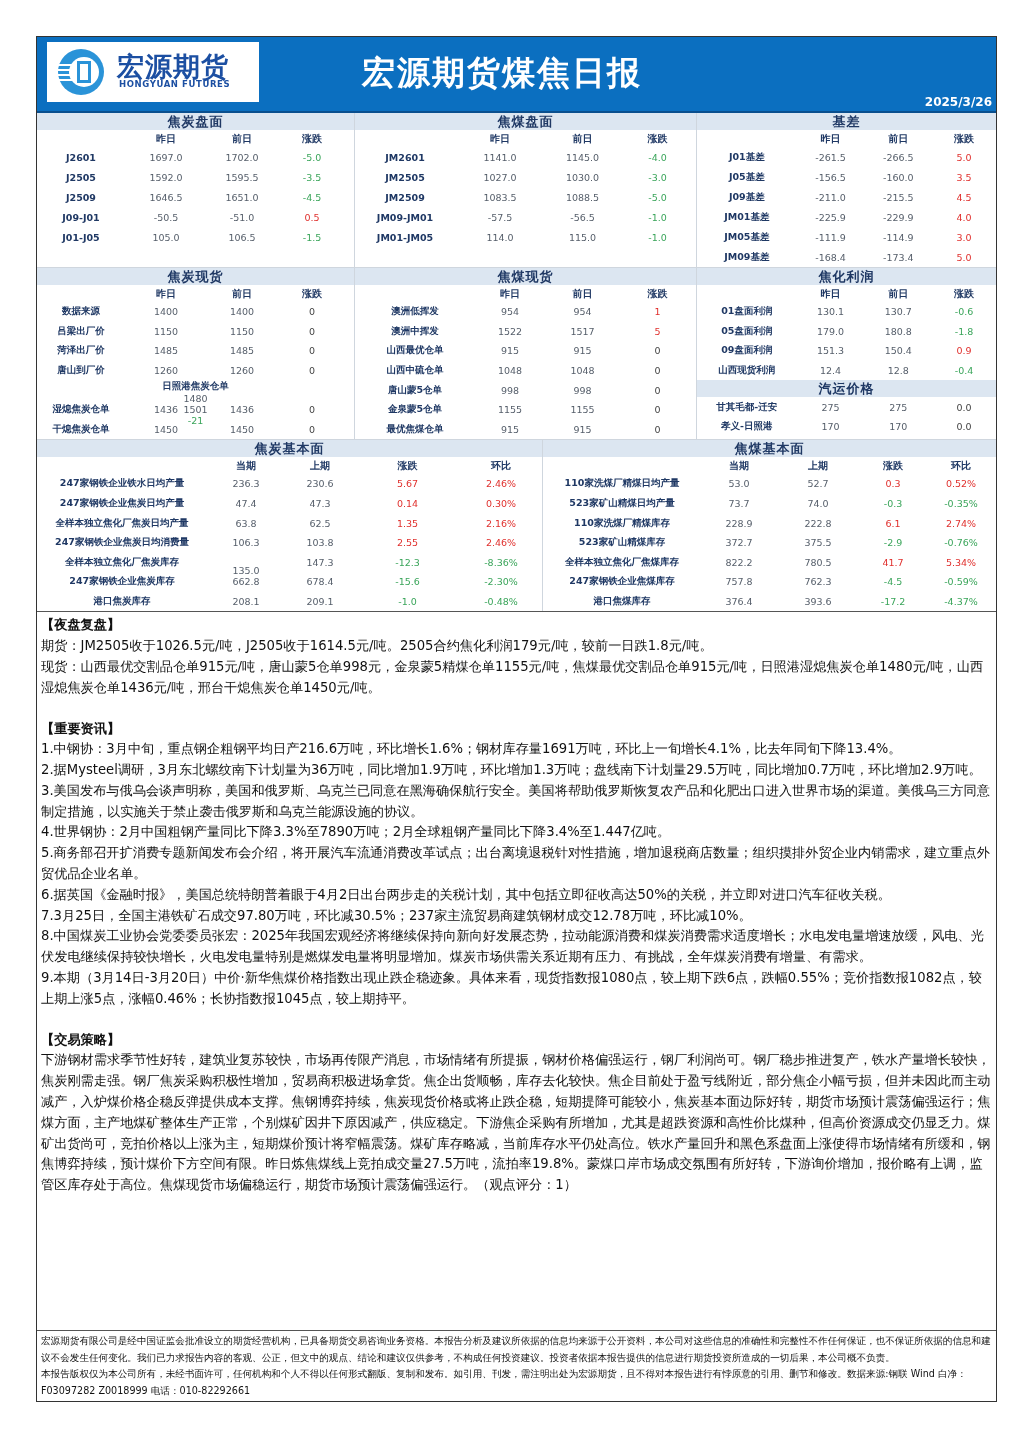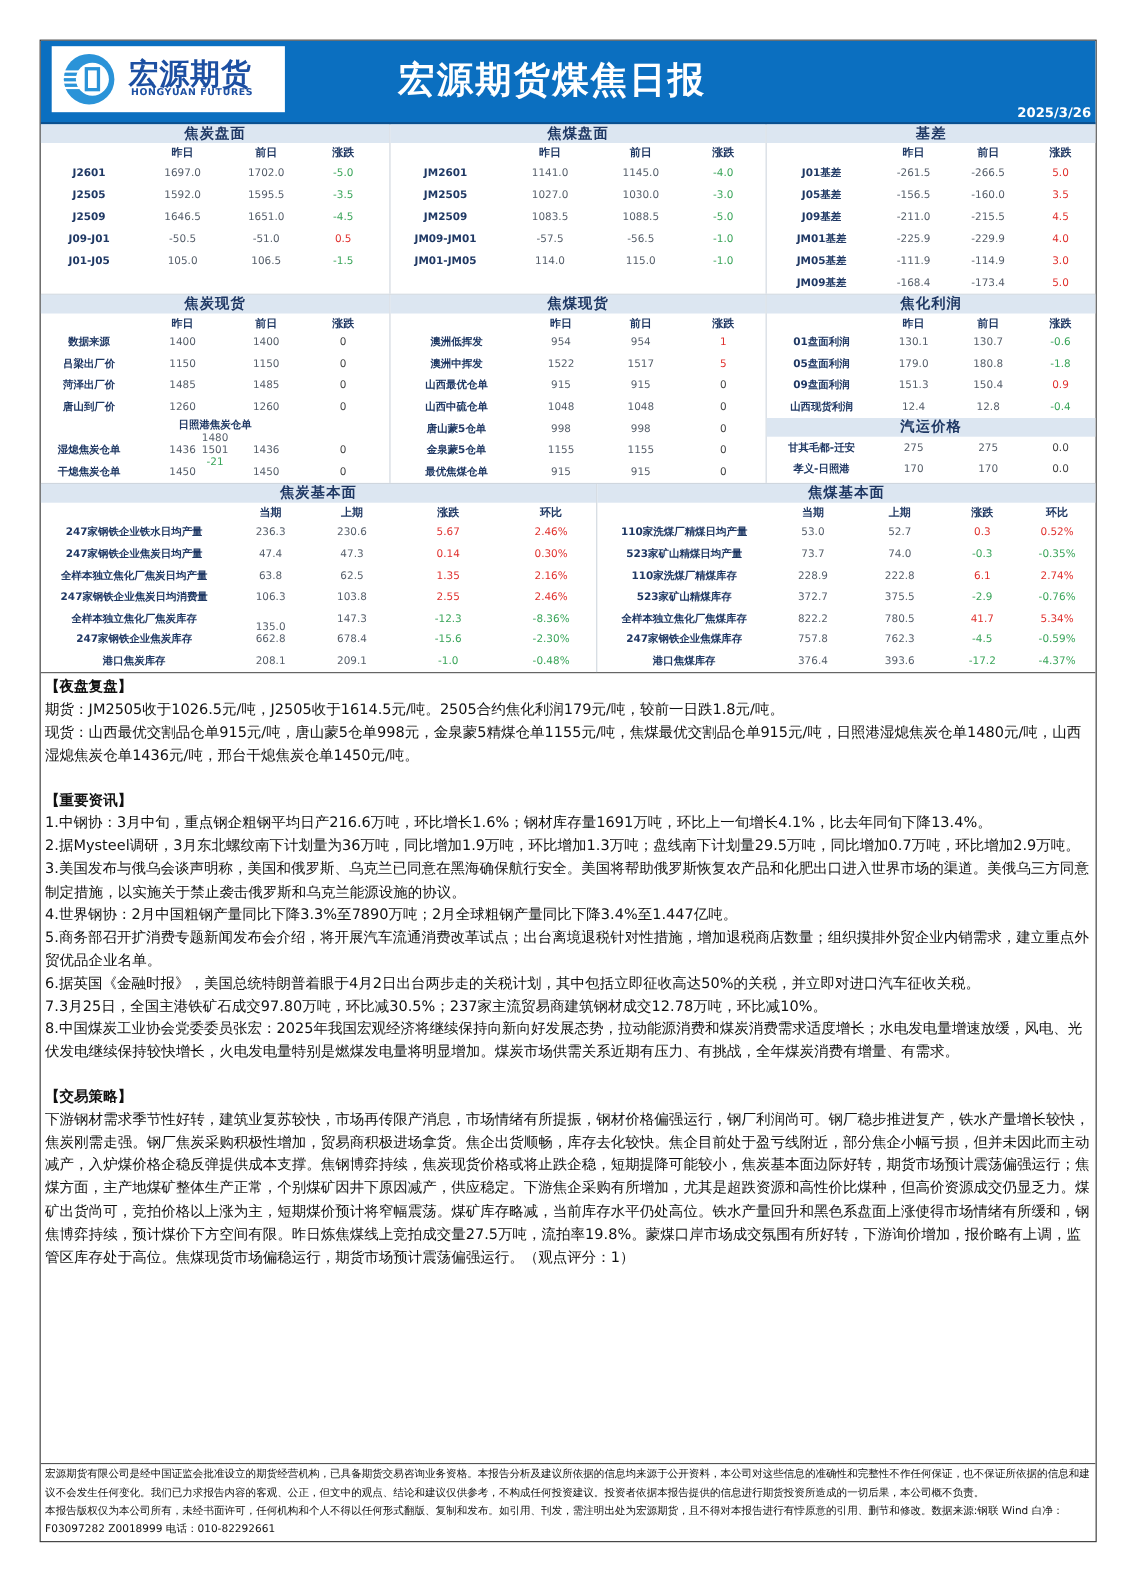--- a/index.html
+++ b/index.html
@@ -486,20 +486,21 @@
     <div class="gap"></div>
     <p class="sh">【重要资讯】</p>
     <p>1.中钢协：3月中旬，重点钢企粗钢平均日产216.6万吨，环比增长1.6%；钢材库存量1691万吨，环比上一旬增长4.1%，比去年同旬下降13.4%。</p>
     <p>2.据Mysteel调研，3月东北螺纹南下计划量为36万吨，同比增加1.9万吨，环比增加1.3万吨；盘线南下计划量29.5万吨，同比增加0.7万吨，环比增加2.9万吨。</p>
     <p>3.美国发布与俄乌会谈声明称，美国和俄罗斯、乌克兰已同意在黑海确保航行安全。美国将帮助俄罗斯恢复农产品和化肥出口进入世界市场的渠道。美俄乌三方同意制定措施，以实施关于禁止袭击俄罗斯和乌克兰能源设施的协议。</p>
     <p>4.世界钢协：2月中国粗钢产量同比下降3.3%至7890万吨；2月全球粗钢产量同比下降3.4%至1.447亿吨。</p>
     <p>5.商务部召开扩消费专题新闻发布会介绍，将开展汽车流通消费改革试点；出台离境退税针对性措施，增加退税商店数量；组织摸排外贸企业内销需求，建立重点外贸优品企业名单。</p>
     <p>6.据英国《金融时报》，美国总统特朗普着眼于4月2日出台两步走的关税计划，其中包括立即征收高达50%的关税，并立即对进口汽车征收关税。</p>
     <p>7.3月25日，全国主港铁矿石成交97.80万吨，环比减30.5%；237家主流贸易商建筑钢材成交12.78万吨，环比减10%。</p>
     <p>8.中国煤炭工业协会党委委员张宏：2025年我国宏观经济将继续保持向新向好发展态势，拉动能源消费和煤炭消费需求适度增长；水电发电量增速放缓，风电、光伏发电继续保持较快增长，火电发电量特别是燃煤发电量将明显增加。煤炭市场供需关系近期有压力、有挑战，全年煤炭消费有增量、有需求。</p>
+    <p>9.本期（3月14日-3月20日）中价·新华焦煤价格指数出现止跌企稳迹象。具体来看，现货指数报1080点，较上期下跌6点，跌幅0.55%；竞价指数报1082点，较上期上涨5点，涨幅0.46%；长协指数报1045点，较上期持平。</p>
     <div class="gap"></div>
     <p class="sh">【交易策略】</p>
     <p>下游钢材需求季节性好转，建筑业复苏较快，市场再传限产消息，市场情绪有所提振，钢材价格偏强运行，钢厂利润尚可。钢厂稳步推进复产，铁水产量增长较快，焦炭刚需走强。钢厂焦炭采购积极性增加，贸易商积极进场拿货。焦企出货顺畅，库存去化较快。焦企目前处于盈亏线附近，部分焦企小幅亏损，但并未因此而主动减产，入炉煤价格企稳反弹提供成本支撑。焦钢博弈持续，焦炭现货价格或将止跌企稳，短期提降可能较小，焦炭基本面边际好转，期货市场预计震荡偏强运行；焦煤方面，主产地煤矿整体生产正常，个别煤矿因井下原因减产，供应稳定。下游焦企采购有所增加，尤其是超跌资源和高性价比煤种，但高价资源成交仍显乏力。煤矿出货尚可，竞拍价格以上涨为主，短期煤价预计将窄幅震荡。煤矿库存略减，当前库存水平仍处高位。铁水产量回升和黑色系盘面上涨使得市场情绪有所缓和，钢焦博弈持续，预计煤价下方空间有限。昨日炼焦煤线上竞拍成交量27.5万吨，流拍率19.8%。蒙煤口岸市场成交氛围有所好转，下游询价增加，报价略有上调，监管区库存处于高位。焦煤现货市场偏稳运行，期货市场预计震荡偏强运行。（观点评分：1）</p>
   </div>
 
   <div class="disclaimer">
     <p>宏源期货有限公司是经中国证监会批准设立的期货经营机构，已具备期货交易咨询业务资格。本报告分析及建议所依据的信息均来源于公开资料，本公司对这些信息的准确性和完整性不作任何保证，也不保证所依据的信息和建议不会发生任何变化。我们已力求报告内容的客观、公正，但文中的观点、结论和建议仅供参考，不构成任何投资建议。投资者依据本报告提供的信息进行期货投资所造成的一切后果，本公司概不负责。</p>
     <p>本报告版权仅为本公司所有，未经书面许可，任何机构和个人不得以任何形式翻版、复制和发布。如引用、刊发，需注明出处为宏源期货，且不得对本报告进行有悖原意的引用、删节和修改。数据来源:钢联 Wind 白净：F03097282 Z0018999 电话：010-82292661</p>
   </div>
 </div>

